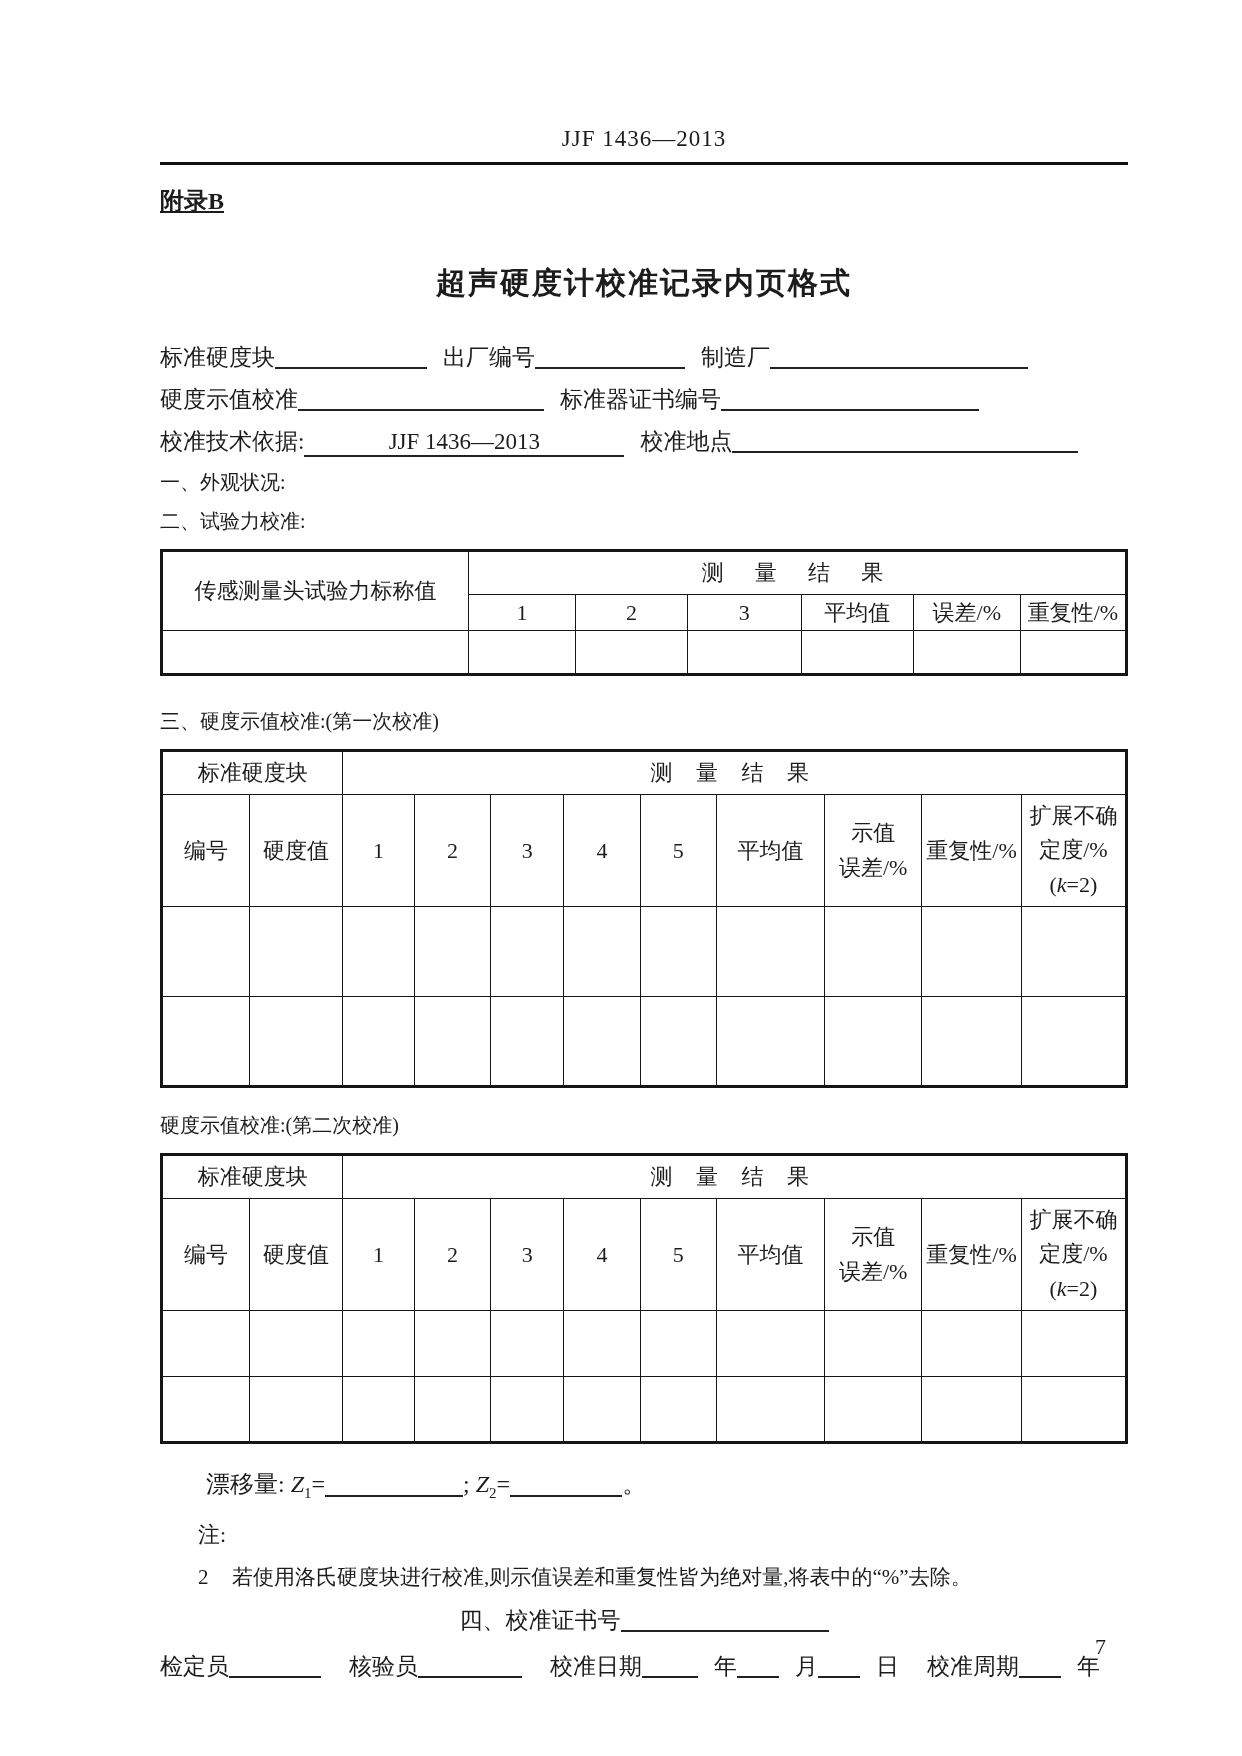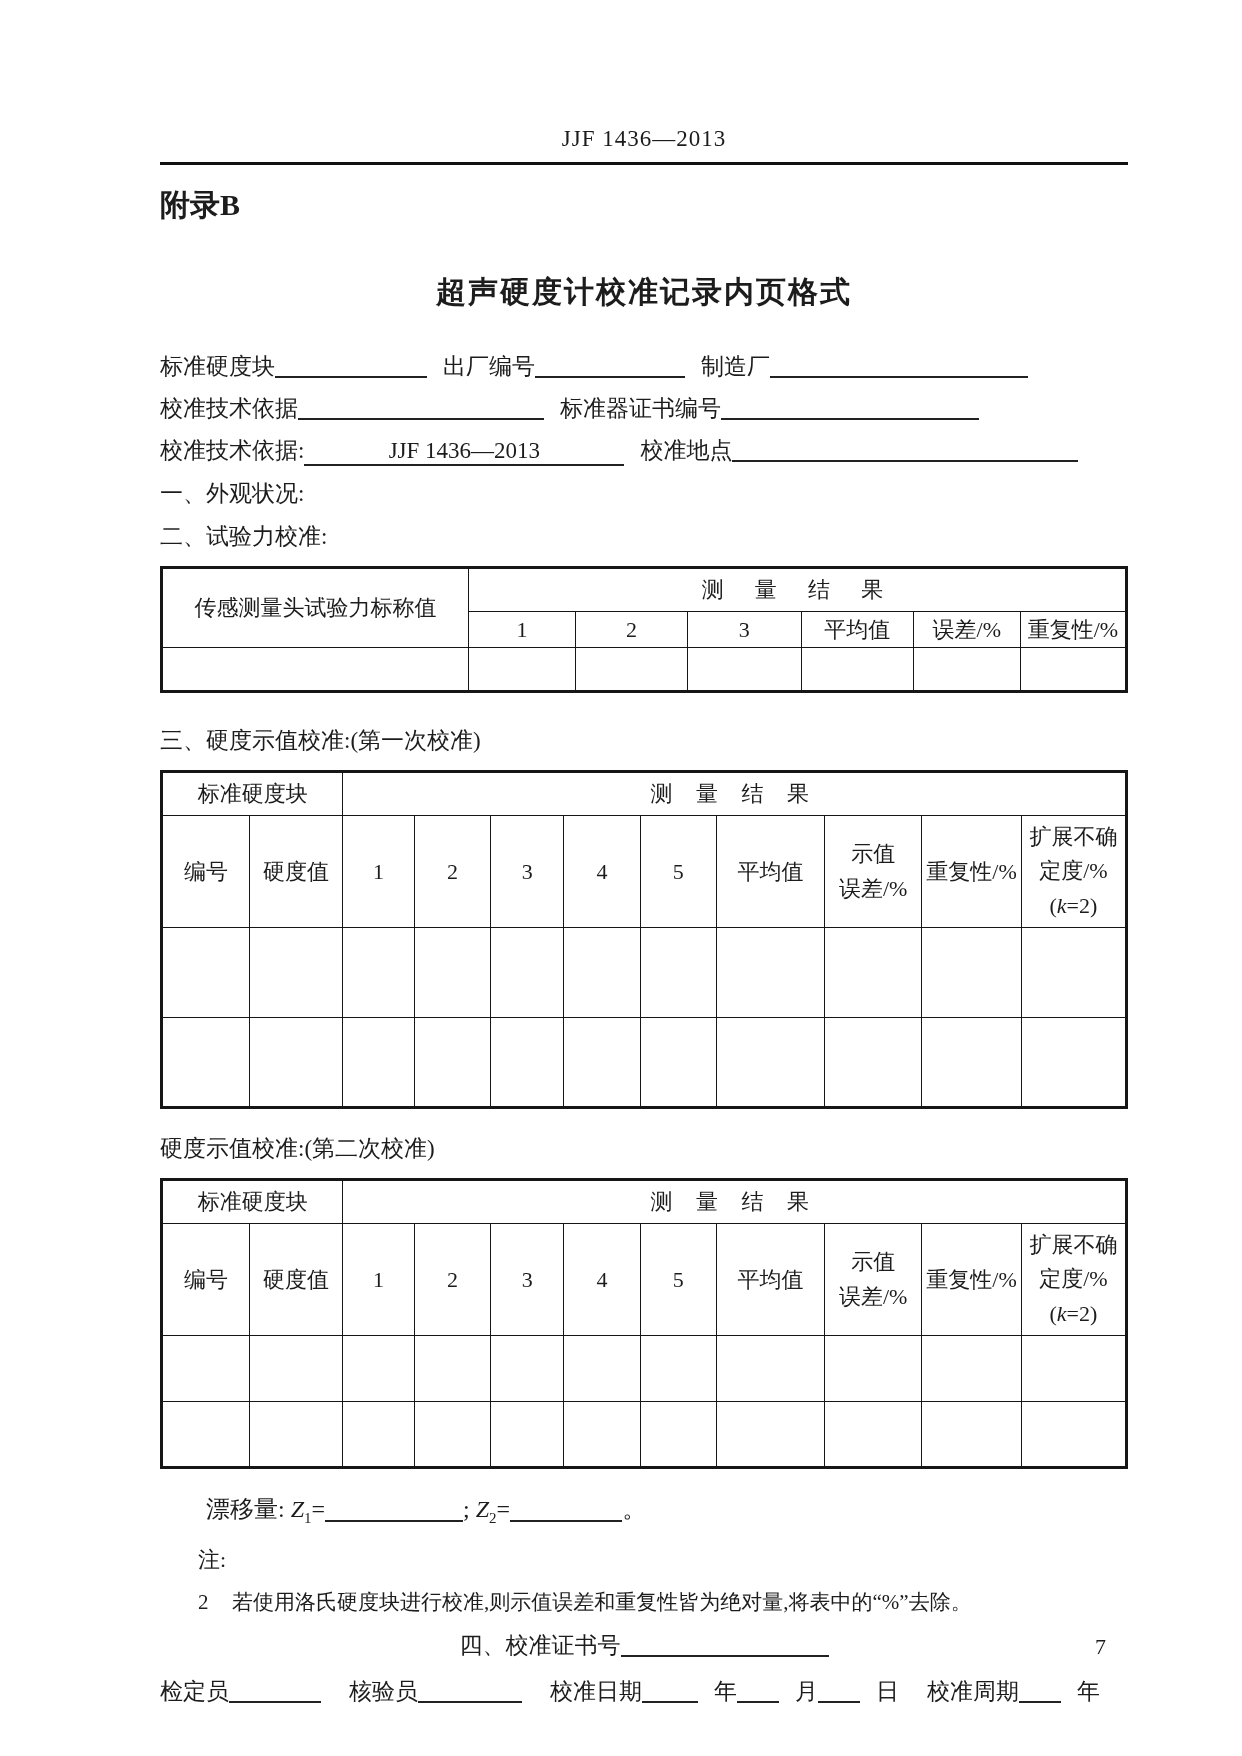--- a/index.html
+++ b/index.html
@@ -21,43 +21,44 @@
     letter-spacing:1px;
   }
   .rule{
     margin-top:10px;
     border:none;
     border-top:3px solid #111;
     height:0;
   }
   .appendix{
     margin-top:20px;
-    font-size:30px;
+    font-size:24px;
     font-weight:bold;
+    text-decoration:underline;
   }
   .title{
     margin-top:46px;
     text-align:center;
     font-size:30px;
     font-weight:bold;
     letter-spacing:2px;
   }
   .fields{margin-top:38px;font-size:23px;}
   .f-row{margin-bottom:11px;white-space:nowrap;}
   .blank{
     display:inline-block;
     border-bottom:2px solid #222;
     height:24px;
     vertical-align:-4px;
   }
   .blank.center{text-align:center;vertical-align:baseline;height:auto;}
   .lbl{display:inline-block;}
   .sp16{display:inline-block;width:16px;}
   .sp28{display:inline-block;width:28px;}
-  .section-line{font-size:23px;margin-top:12px;}
+  .section-line{font-size:20px;margin-top:12px;}
   table{
     border-collapse:collapse;
     table-layout:fixed;
     width:968px;
     font-size:22px;
   }
   table.t{border:3px solid #161616;margin-top:14px;}
   .t td{
     border:1.4px solid #161616;
     text-align:center;
@@ -103,21 +104,21 @@
 
   <div class="appendix">附录B</div>
 
   <div class="title">超声硬度计校准记录内页格式</div>
 
   <div class="fields">
     <div class="f-row">
       <span class="lbl">标准硬度块</span><span class="blank" style="width:152px"></span><span class="sp16"></span><span class="lbl">出厂编号</span><span class="blank" style="width:150px"></span><span class="sp16"></span><span class="lbl">制造厂</span><span class="blank" style="width:258px"></span>
     </div>
     <div class="f-row">
-      <span class="lbl">校准技术依据</span><span class="blank" style="width:246px"></span><span class="sp16"></span><span class="lbl">标准器证书编号</span><span class="blank" style="width:258px"></span>
+      <span class="lbl">硬度示值校准</span><span class="blank" style="width:246px"></span><span class="sp16"></span><span class="lbl">标准器证书编号</span><span class="blank" style="width:258px"></span>
     </div>
     <div class="f-row">
       <span class="lbl">校准技术依据:</span><span class="blank center" style="width:320px">JJF 1436—2013</span><span class="sp16"></span><span class="lbl">校准地点</span><span class="blank" style="width:346px"></span>
     </div>
   </div>
 
   <div class="section-line">一、外观状况:</div>
   <div class="section-line">二、试验力校准:</div>
 
   <table class="t">

